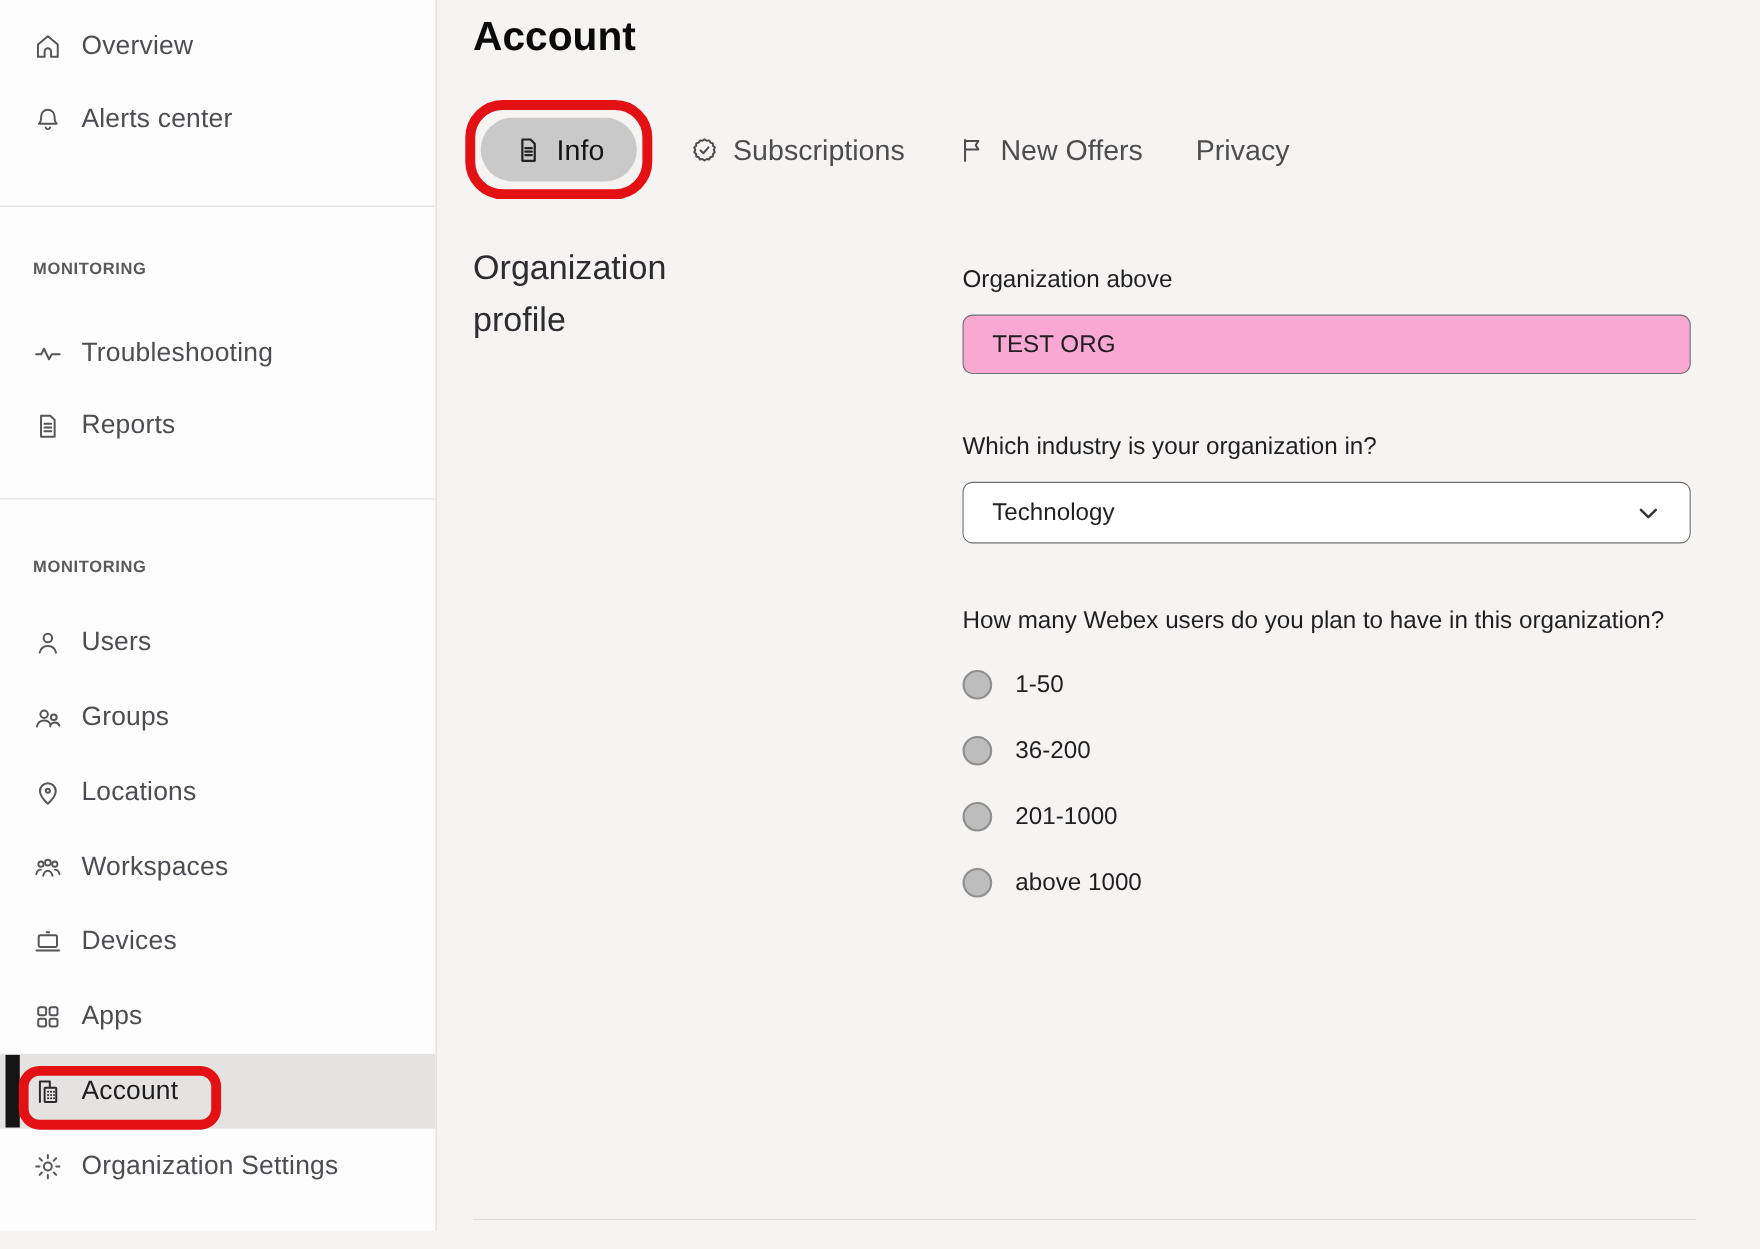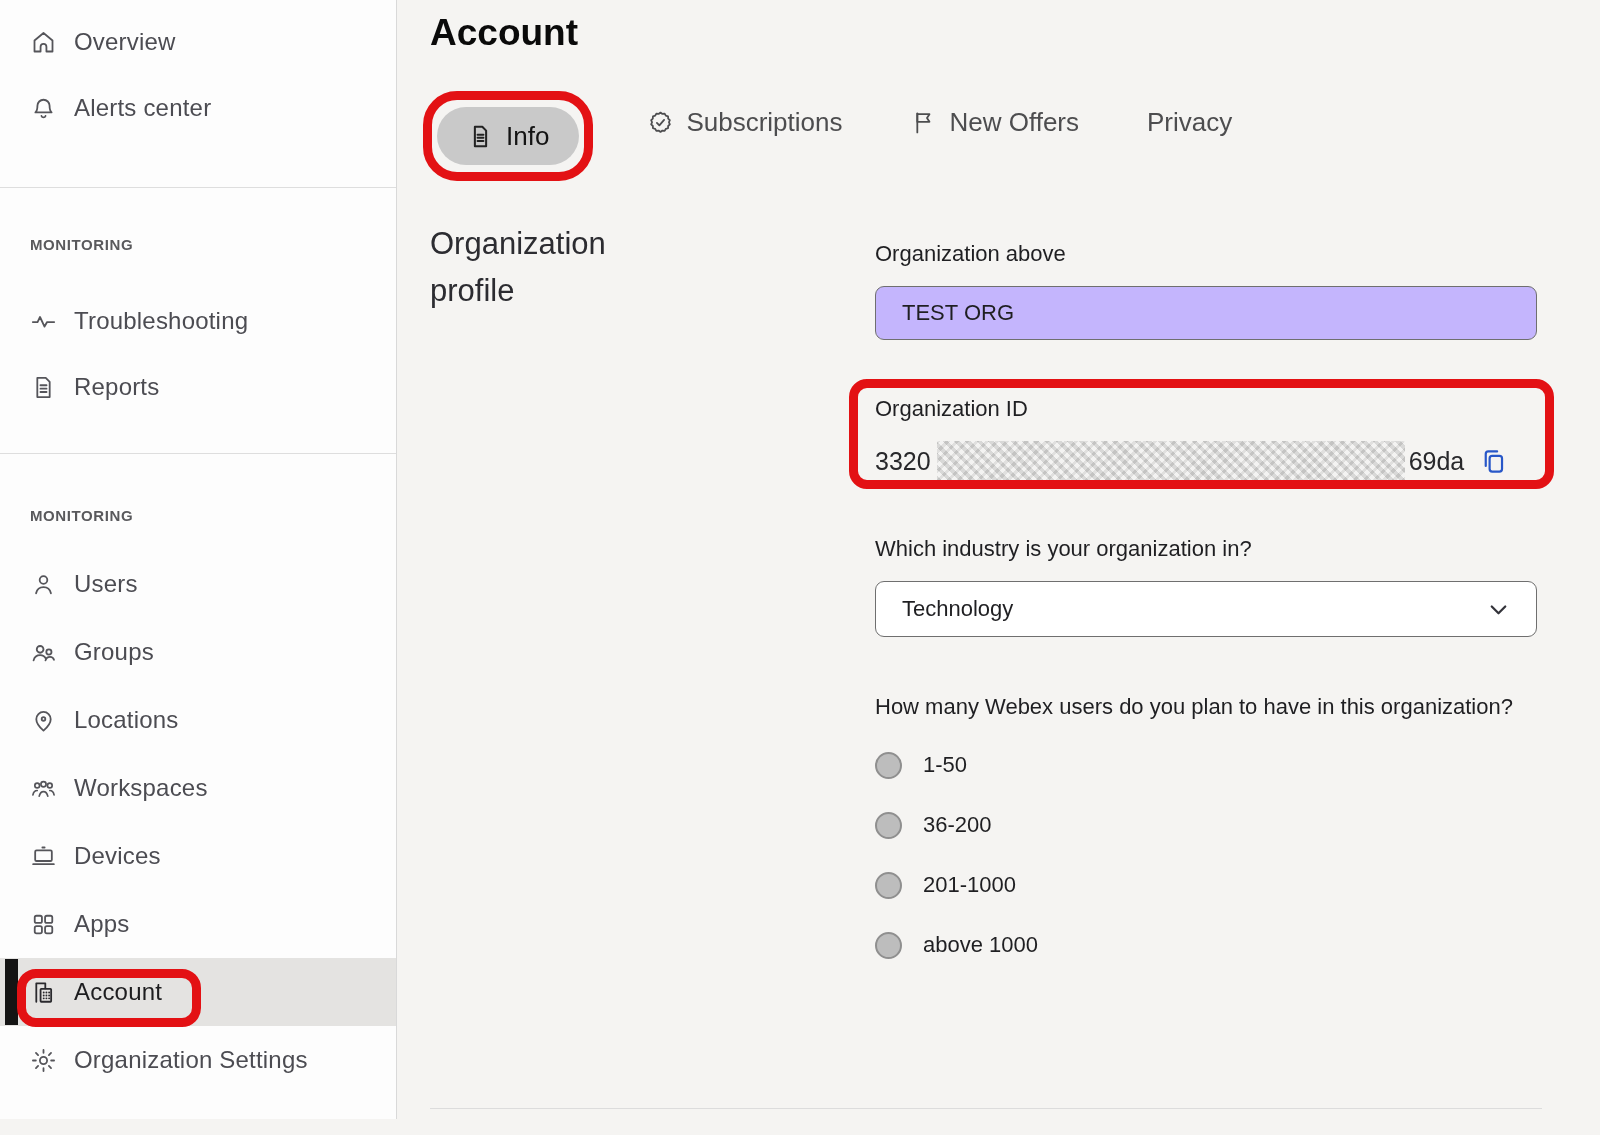--- a/index.html
+++ b/index.html
@@ -27,34 +27,34 @@
   .title-monitoring { margin-top:45px; }
   .grp-monitoring { margin-top:31px; }
   .div2 { margin-top:33px; }
   .title-management { margin-top:50px; }
   .grp-management { margin-top:22px; }
 
   
   .main { position:absolute; left:398px; right:0; top:0; bottom:0; background:#f5f4f2; }
   .page-title { position:absolute; left:32px; top:12px; font-size:37px; font-weight:800; color:#0a0a0a; }
 
-  .tabs { position:absolute; left:39px; top:107px; display:flex; align-items:flex-start; column-gap:68px; height:58px; }
+  .tabs { position:absolute; left:39px; top:107px; display:flex; align-items:center; column-gap:48px; height:58px; }
   .tab { position:relative; display:flex; align-items:center; gap:12px; font-size:26px; color:#4d4d4f; cursor:pointer; }
   .tab .ticon { display:flex; width:27px; height:27px; }
   .tab .ticon svg { width:27px; height:27px; }
   .tab.active { background:#c9c9c9; height:58px; border-radius:29px; padding:0 30px; color:#141414; }
   .tab.active .ticon { color:#222; }
 
   .section-heading { position:absolute; left:32px; top:220px; width:260px;
                      font-size:31px; font-weight:400; color:#2c2c31; line-height:47px; }
 
   .col { position:absolute; left:477px; top:240px; width:662px; }
   .flabel { font-size:22px; color:#1f1f22; line-height:28px; }
   .tinput { display:block; width:100%; height:54px; margin-top:18px; border:1px solid #6f6f6f;
-            border-radius:9px; background:#c4b5fd; font-family:inherit; font-size:22px; color:#1f1f22;
+            border-radius:9px; background:#f9a8d4; font-family:inherit; font-size:22px; color:#1f1f22;
             padding:0 26px; outline:none; }
 
   .field-orgid { position:relative; margin-top:55px; }
   .idrow { display:flex; align-items:center; margin-top:16px; font-size:25px; color:#28282b; height:44px; }
   .redact { display:inline-block; width:468px; height:40px; margin:0 4px 0 6px; border-radius:2px;
             background:
               repeating-linear-gradient(45deg, rgba(150,150,150,.28) 0 4px, rgba(245,245,245,.34) 4px 8px),
               repeating-linear-gradient(-45deg, rgba(190,190,190,.45) 0 3px, rgba(252,252,252,.5) 3px 7px),
               #e9e8e5; }
   .copy { display:flex; margin-left:14px; color:#2857c8; cursor:pointer; }
@@ -272,35 +272,20 @@
 
     <h2 class="section-heading">Organization profile</h2>
 
     <div class="col">
 
       <div class="field">
         <div class="flabel">Organization above</div>
         <input class="tinput" type="text" value="TEST ORG" style="">
       </div>
 
-      <div class="field field-orgid">
-        <span class="ring ring-orgid"></span>
-        <div class="flabel">Organization ID</div>
-        <div class="idrow">
-          <span>3320</span>
-          <span class="redact"></span>
-          <span>69da</span>
-          <span class="copy">
-            <svg viewBox="0 0 24 24" fill="none" stroke="currentColor" stroke-width="1.7" stroke-linecap="round" stroke-linejoin="round">
-                <rect x="9" y="7.6" width="9.6" height="12.2" rx="2"></rect>
-                <path d="M6 15.4V6.2a2 2 0 0 1 2-2h6.8"></path>
-              </svg>
-          </span>
-        </div>
-      </div>
 
       <div class="field field-industry">
         <div class="flabel">Which industry is your organization in?</div>
         <div class="select">
           <span>Technology</span>
           <span class="chev">
             <svg viewBox="0 0 24 24" fill="none" stroke="currentColor" stroke-width="2" stroke-linecap="round" stroke-linejoin="round">
                 <path d="m6 9.3 6 6 6-6"></path>
               </svg>
           </span>

